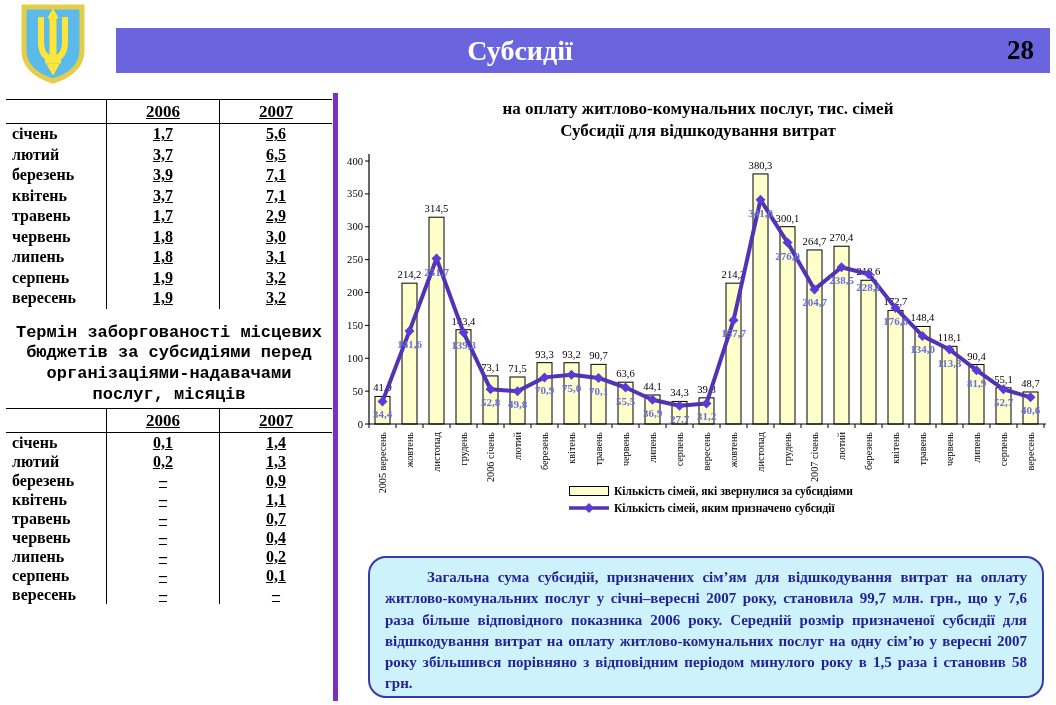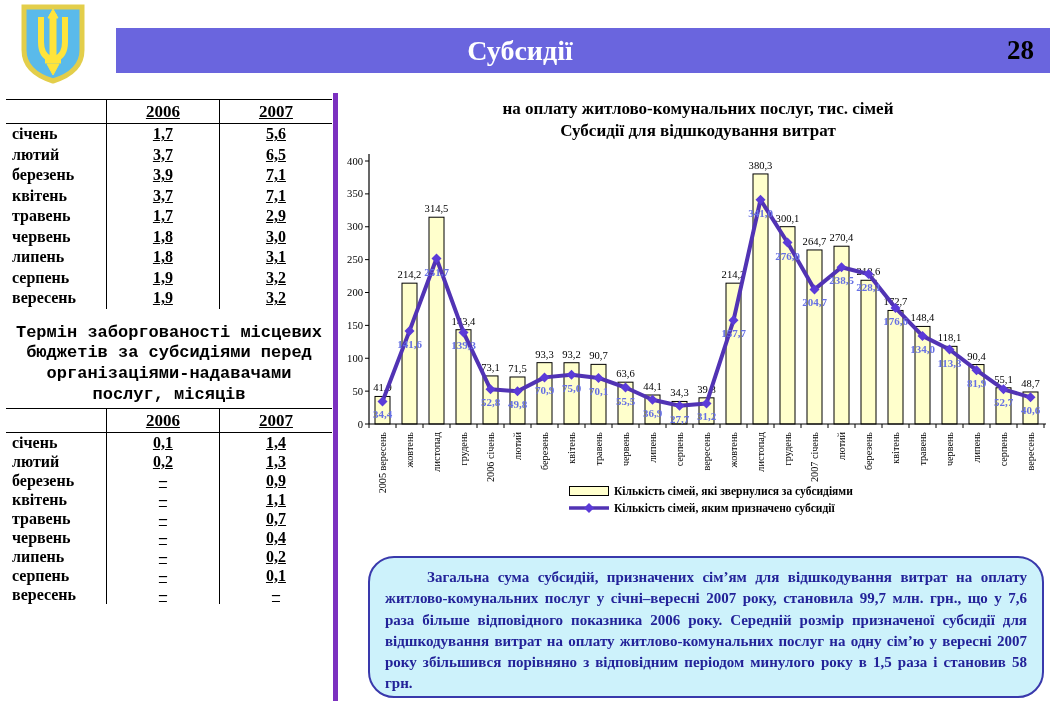--- a/index.html
+++ b/index.html
@@ -44,21 +44,21 @@
   .blab{font:10.6px "Liberation Serif",serif;fill:#000;}
   .llab{font:bold 11px "Liberation Serif",serif;fill:var(--line-label);}
 
   .legend{position:absolute;left:345px;top:482px;width:706px;padding-left:224px;box-sizing:border-box;
           font-size:11.5px;font-weight:bold;}
   .legend-item{display:flex;align-items:center;gap:5px;height:17px;}
   .legend-swatch{width:40px;height:10px;background:var(--bar-fill);border:1px solid #000;box-sizing:border-box;flex:0 0 auto;}
 
   
   .summary{position:absolute;left:368px;top:556px;width:676px;height:142px;box-sizing:border-box;
-           background:var(--box-bg);border:2px solid var(--box-border);border-radius:26px;
+           background:var(--box-bg);border:2px solid var(--box-border);border-radius:18px;
            padding:9px 15px 16px 15px;color:var(--box-text);font-size:15px;font-weight:bold;
            text-align:justify;line-height:1.42;text-indent:42px;}
 </style>
 </head>
 <body>
 
 <div class="slide">
 
   <svg class="emblem" viewBox="0 0 66 80">
     <path d="M4,3 H62 V46 Q62,68 33,77 Q4,68 4,46 Z" stroke-width="5" stroke="#E3CE4A" fill="#5ABAEA"></path>

